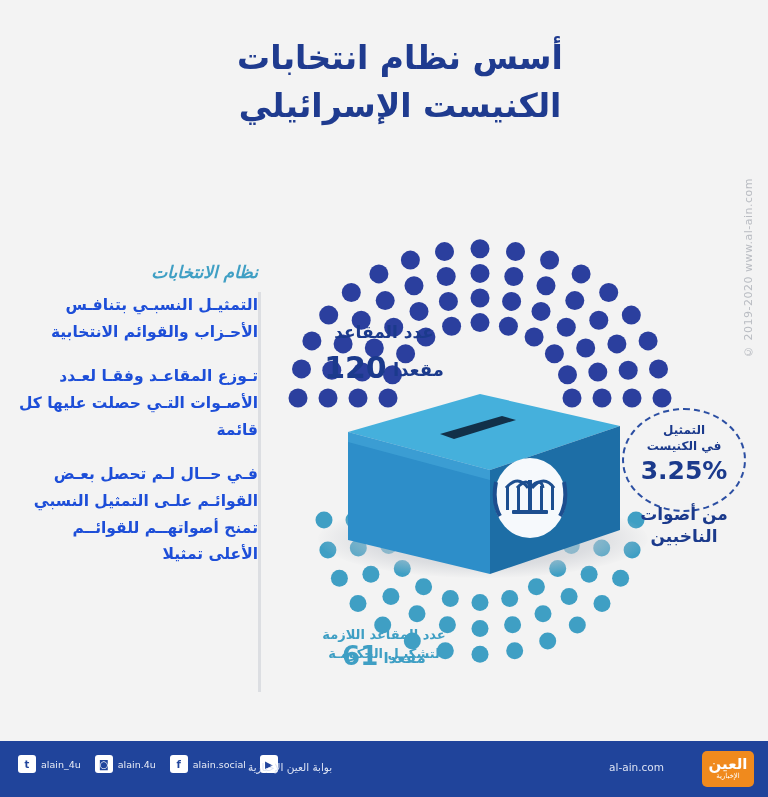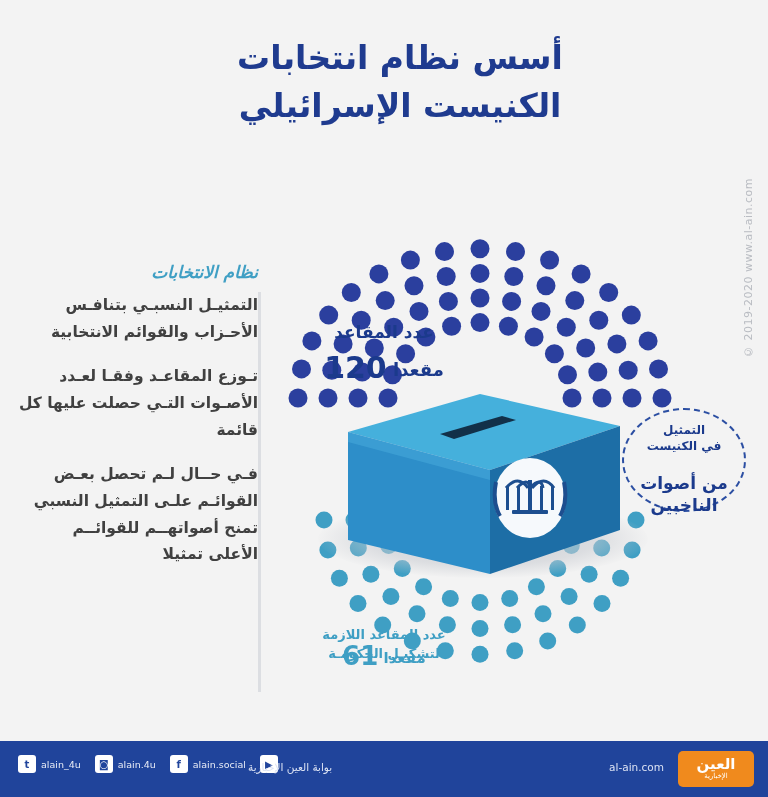--- a/index.html
+++ b/index.html
@@ -51,21 +51,21 @@
   }
   .left-head{
     color:#3f9fc4;
     font-size:17px;
     font-weight:bold;
     padding-bottom:10px;
     padding-left:4px;
     font-style:italic;
   }
   .para{
-    color:#404040;
+    color:#1d4ed8;
     font-size:15.5px;
     font-weight:bold;
     line-height:1.72;
     margin-bottom:18px;
     padding-left:4px;
   }
   .vline{
     position:absolute;
     left:258px;top:292px;
     width:3px;height:400px;
@@ -163,21 +163,21 @@
   .portal{
     position:absolute;top:20px;left:248px;
     font-size:10.5px;color:#dbe2f3;direction:rtl;
   }
   .site{
     position:absolute;top:20px;right:104px;
     font-size:10.5px;color:#dbe2f3;direction:ltr;
   }
   .logo{
     position:absolute;top:10px;right:14px;
-    width:76px;height:36px;border-radius:5px;
+    width:52px;height:36px;border-radius:5px;
     background:#f08a1d;
     display:flex;flex-direction:column;align-items:center;justify-content:center;
     color:#fff;line-height:1.05;
   }
   .logo .l1{font-size:15px;font-weight:bold;}
   .logo .l2s{font-size:7px;}
 </style>
 </head>
 <body>
 
@@ -329,20 +329,21 @@
         <path d="M34 6 q4 20 -4 34" fill="none" stroke="#1d4e8f" stroke-width="4"></path>
       </g>
     </g>
   </svg>
 
   <div class="badge">
     <div class="b1">
       <span>التمثيل</span><br>
       <span>في الكنيست</span>
     </div>
+    <div class="b2">3.25%</div>
     <div class="b3">
       <span>من أصوات</span><br>
       <span>الناخبين</span>
     </div>
   </div>
 
   <div class="left-col">
     <div class="left-head">نظام الانتخابات</div>
     <div class="para">التمثيـل النسبـي بتنافـس الأحـزاب والقوائم الانتخابية</div>
     <div class="para">تـوزع المقاعـد وفقـا لعـدد الأصـوات التـي حصلت عليها كل قائمة</div>

